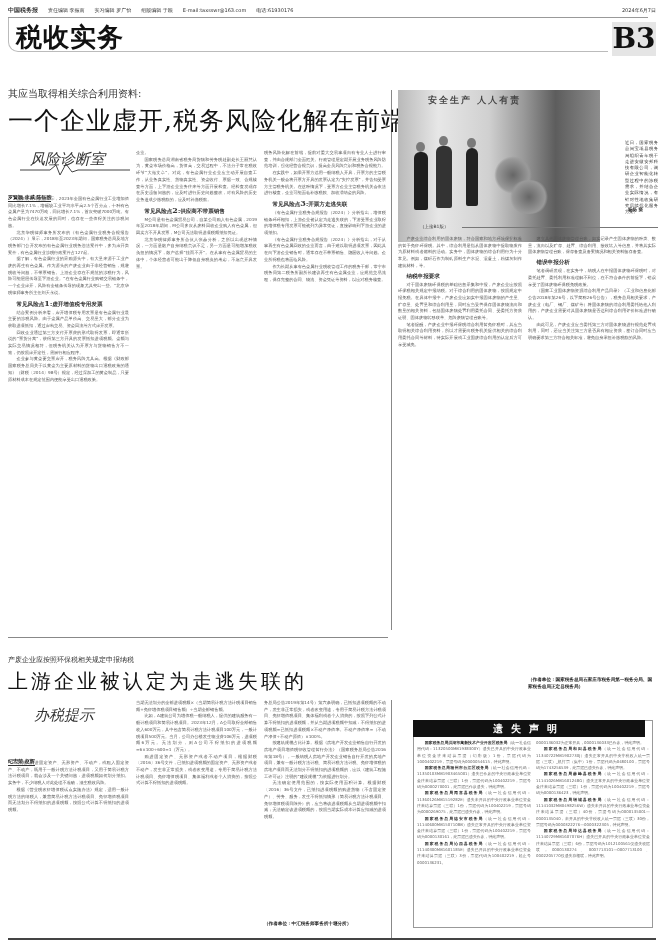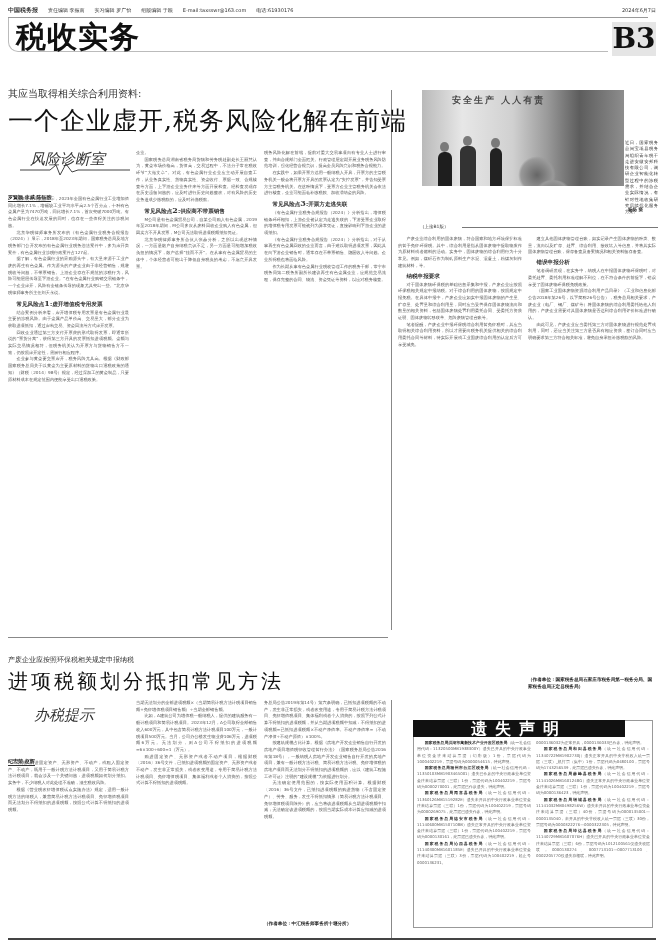--- a/index.html
+++ b/index.html
@@ -4,42 +4,42 @@
 <style>
 *{box-sizing:border-box;margin:0;padding:0}
 html,body{width:660px;height:952px;background:#fff;overflow:hidden}
 body{position:relative;font-family:"DejaVu Serif",serif;color:#222}
 .abs{position:absolute}
 .topbar{left:8px;top:4px;width:648px;height:12px;font-family:"DejaVu Sans",sans-serif;font-size:5px;color:#333;display:flex;align-items:center;gap:10px;white-space:nowrap}
 .topbar .pname{font-weight:bold;font-family:"DejaVu Serif",serif;font-size:6px}
 .topbar .date{margin-left:auto}
 .toprule{left:8px;top:17px;width:640px;height:1px;background:#999}
 .masthead{left:8px;top:18px;width:600px;height:34px;border-left:1px solid #bbb;border-bottom:1px solid #bbb;border-bottom-left-radius:10px}
-.masthead-title{left:16px;top:20px;font-family:"DejaVu Serif",serif;font-size:30px;font-weight:bold;letter-spacing:1px;color:#111;line-height:34px}
+.masthead-title{left:16px;top:20px;font-family:"DejaVu Serif",serif;font-size:26px;font-weight:bold;letter-spacing:1px;color:#111;line-height:34px}
 .pagecode{left:612px;top:22px;width:44px;height:34px;background:#e5e5e5;font-family:"DejaVu Serif",serif;font-size:28px;font-weight:bold;color:#111;text-align:center;line-height:34px}
 .vsep{left:391px;width:1px;background:#888}
 .kicker{font-family:"DejaVu Sans",sans-serif;color:#333}
 .headline{font-family:"DejaVu Serif",serif;color:#111;white-space:nowrap}
 .col{font-size:4.2px;line-height:6.7px;color:#555;text-align:justify;overflow:hidden;font-family:"DejaVu Sans",sans-serif}
 .col p{text-indent:2em}
 .sub{font-size:5.6px;line-height:12px;color:#333;font-weight:bold;text-align:left;text-indent:1.5em}
 .sub .num{font-size:8px;font-family:"DejaVu Serif",serif}
 .byline{font-size:5px;color:#222;font-weight:bold;border-bottom:1px solid #333;padding-bottom:1px;display:inline-block}
 .col-logo{font-family:"DejaVu Serif",serif;font-style:italic;color:#333}
-.photo{left:422px;top:90px;width:202px;height:96px;background:linear-gradient(90deg,#b9b9b9 0%,#e7e7e7 20%,#d0d0d0 45%,#9a9a9a 62%,#5d5d5d 78%,#8d8d8d 100%);overflow:hidden}
+.photo{left:398px;top:90px;width:202px;height:152px;background:linear-gradient(90deg,#b9b9b9 0%,#e7e7e7 20%,#d0d0d0 45%,#9a9a9a 62%,#5d5d5d 78%,#8d8d8d 100%);overflow:hidden}
 .photo .banner{position:absolute;left:30px;top:4px;font-size:9px;font-weight:bold;color:#444;font-family:"DejaVu Sans",sans-serif;letter-spacing:2px}
 .person{position:absolute;background:#222;border-radius:6px 6px 2px 2px}
 .head{position:absolute;width:9px;height:10px;border-radius:50%;background:#7a7a7a}
 .plant{position:absolute;border-radius:50%;background:radial-gradient(circle,#666 0%,#999 60%,transparent 70%)}
 .caption{left:625px;top:140px;width:33px;font-size:4.3px;line-height:6.3px;color:#333;text-align:justify}
 .caption-credit{left:628px;top:207px;font-size:4.5px;font-weight:bold;color:#333;font-family:"DejaVu Sans",sans-serif}
 .cont-label{left:420px;top:224px;font-size:4.5px;color:#333;font-family:"DejaVu Sans",sans-serif}
 .cont-line{left:462px;top:227px;width:196px;height:1px;background:#777}
 .notice{left:413px;top:720px;width:240px;height:208px;border:1px solid #999}
-.notice-title{left:413px;top:720px;width:212px;height:17px;background:#111;color:#fff;font-size:16px;font-weight:bold;text-align:center;line-height:17px;letter-spacing:8px;font-family:"DejaVu Sans",sans-serif}
+.notice-title{left:413px;top:720px;width:232px;height:17px;background:#111;color:#fff;font-size:10px;font-weight:bold;text-align:center;line-height:17px;letter-spacing:8px;font-family:"DejaVu Sans",sans-serif}
 .ncol{font-size:3.9px;line-height:6.3px;color:#666;text-align:justify;overflow:hidden;font-family:"DejaVu Sans",sans-serif}
 .ncol p{text-indent:2em}
 .ncol b{color:#333}
 .hrule{height:1px;background:#888}
 .bottom-rule{left:8px;top:938px;width:648px;height:2px;background:#444}
 </style>
 </head>
 <body>
 
 <div class="abs topbar">
@@ -127,21 +127,21 @@
   <div class="sub">错误申报分析</div>
   <p>笔者调研发现，在实务中，纳税人在申报固体废物环保税时，对委托处置、委托利用标准理解不到位，在不符合条件的前提下，错误享受了固体废物环保税免税政策。</p>
   <p>《国家工业固体废物资源综合利用产品目录》（工业和信息化部公告2018年第26号，以下简称26号公告），税务总局相关要求，产废企业（电厂、钢厂、煤矿等）将固体废物的综合利用委托给他人利用的，产废企业需要对其固体废物是否达到综合利用评价标准进行确认。</p>
   <p>由此可见，产废企业应当委托第三方对固体废物进行规范处置或利用，同时，还应当关注第三方是否具有相应资质，签订合同时应当明确要求第三方符合相关标准，避免自身承担补缴税款的风险。</p>
 </div>
 <div class="abs" style="left:528px;top:676px;width:128px;font-size:4.6px;line-height:7px;font-weight:bold;color:#222;font-family:'DejaVu Sans',sans-serif">（作者单位：国家税务总局石家庄市税务局第一税务分局、国家税务总局正定县税务局）</div>
 
 <div class="abs hrule" style="left:8px;top:637px;width:380px"></div>
 
 <div class="abs kicker" style="left:8px;top:655px;font-size:7px">产废企业应按照环保税相关规定申报纳税</div>
-<div class="abs headline" style="left:8px;top:668px;font-size:20px;letter-spacing:3px">进项税额划分抵扣常见方法</div>
+<div class="abs headline" style="left:8px;top:668px;font-size:20px;letter-spacing:3px">上游企业被认定为走逃失联的</div>
 
 <div class="abs col-logo" style="left:34px;top:706px;font-size:15px;font-weight:normal">办税提示</div>
 <div class="abs" style="left:8px;top:748px">
   <span class="byline">纪宏荣 赵辉</span>
 </div>
 
 <div class="abs col" style="left:8px;top:760px;width:121px;height:176px">
   <p>纳税人购进固定资产、无形资产、不动产，或租入固定资产、不动产，既用于一般计税方法计税项目，又用于简易计税方法计税项目，就会涉及一个关键问题：进项税额如何划分抵扣。实务中，不少纳税人对此处理不准确，滋生税收风险。</p>
   <p>根据《营业税改征增值税试点实施办法》规定，适用一般计税方法的纳税人，兼营简易计税方法计税项目、免征增值税项目而无法划分不得抵扣的进项税额，按照公式计算不得抵扣的进项税额。</p>
 </div>

